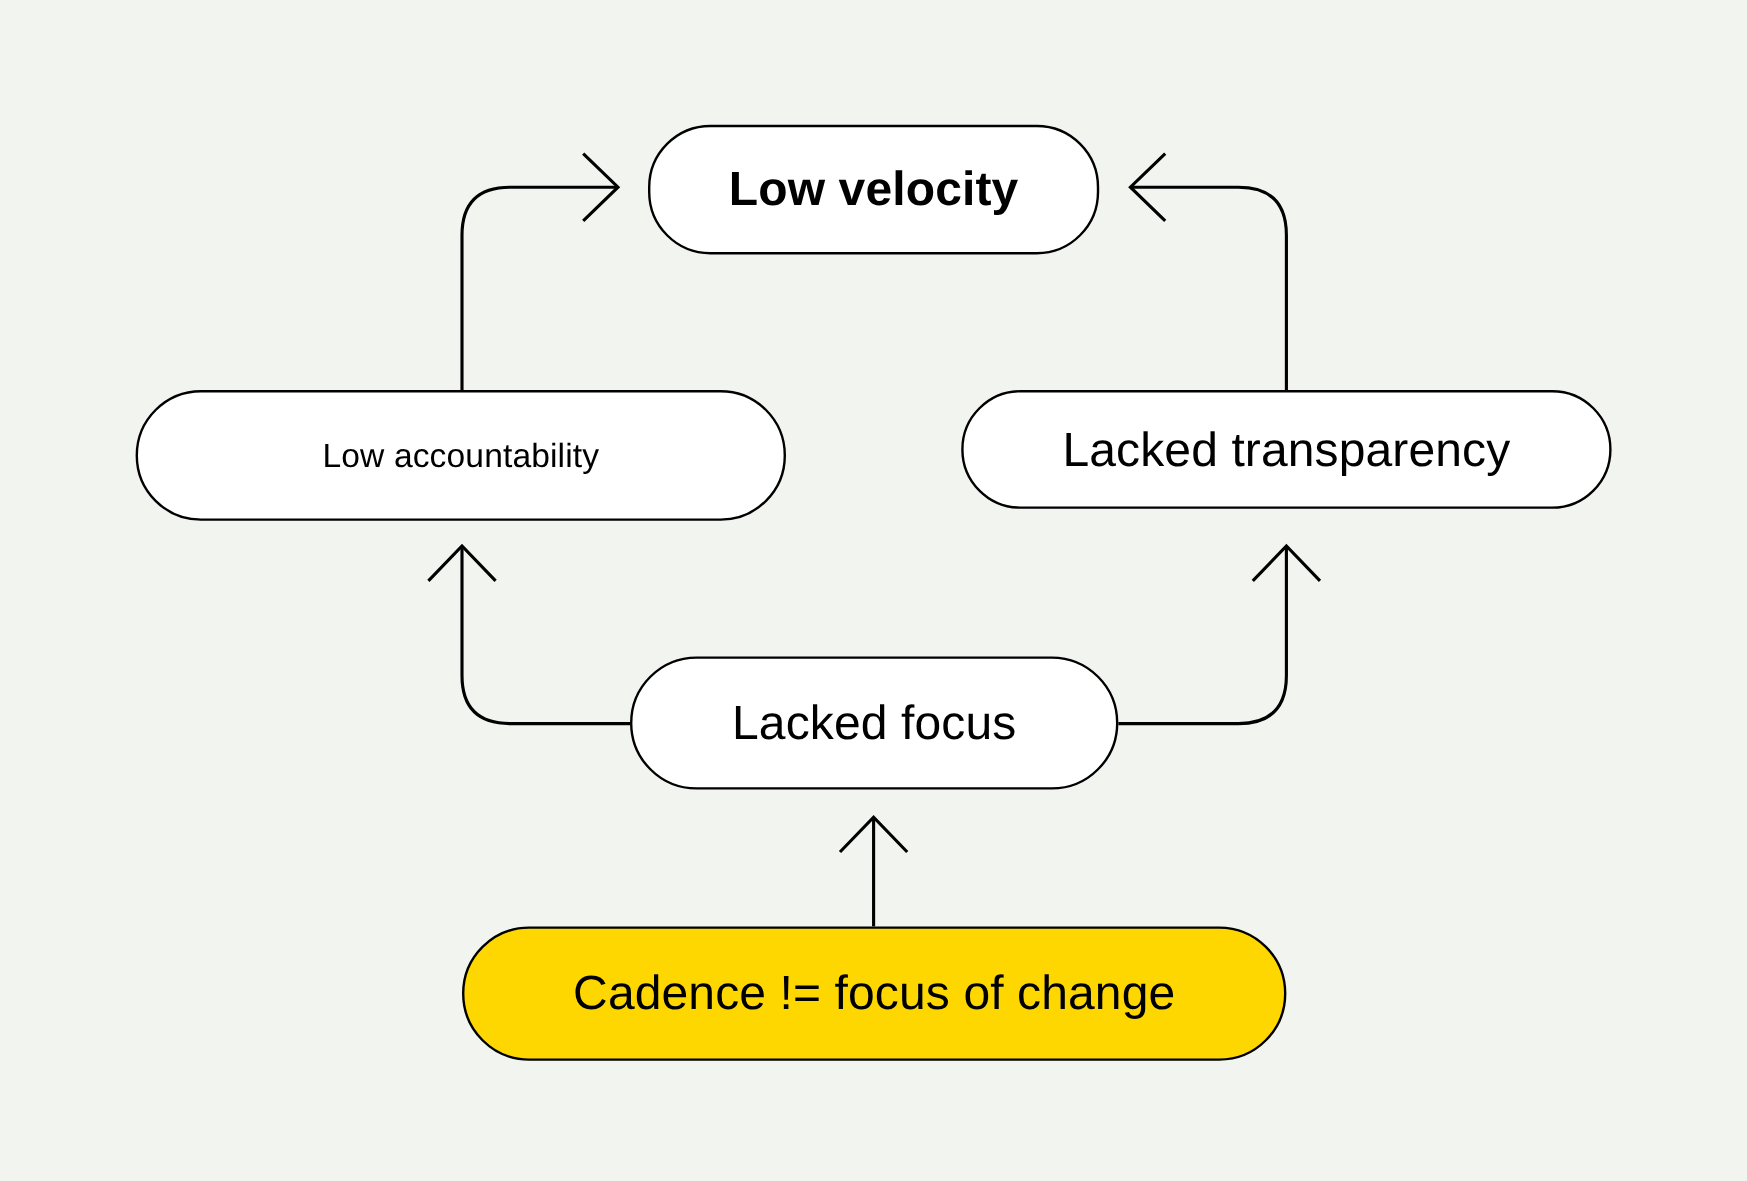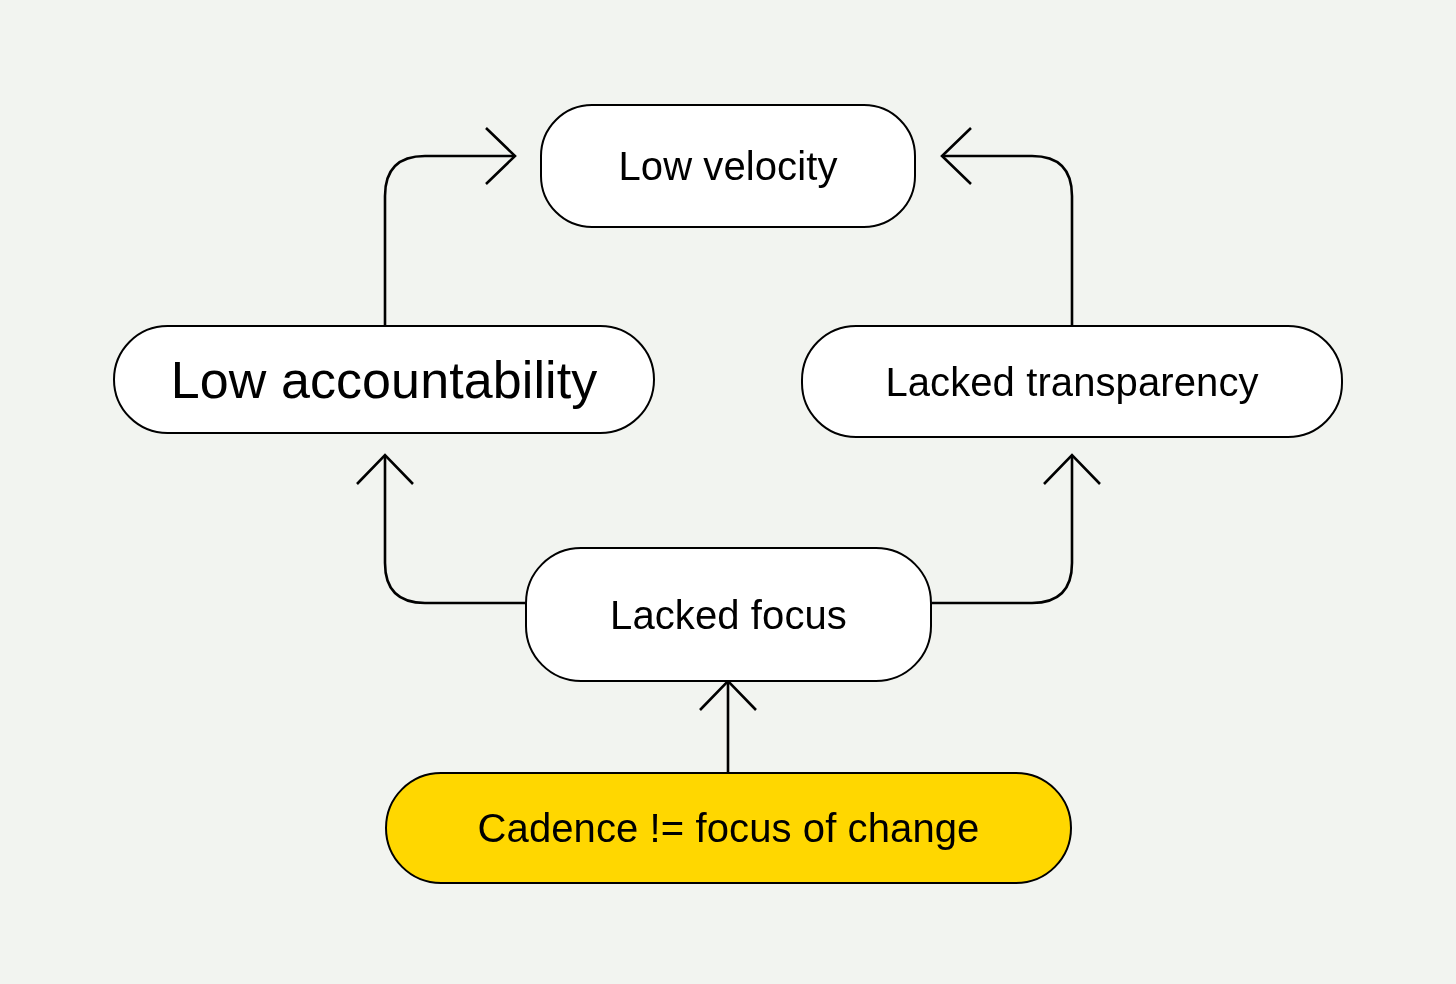--- a/index.html
+++ b/index.html
@@ -51,48 +51,49 @@
     display: block;
     line-height: 1;
   }
 
   
 
   #node-low-velocity {
     left: 540px;
     top: 104px;
     width: 376px;
-    height: 124px;
+    height: 108px;
     border-radius: 52px;
     font-size: 40px;
+    font-weight: bold;
   }
 
   #node-low-accountability {
     left: 113px;
     top: 325px;
     width: 542px;
     height: 109px;
     border-radius: 55px;
-    font-size: 52px;
+    font-size: 28px;
   }
 
   #node-lacked-transparency {
     left: 801px;
     top: 325px;
     width: 542px;
-    height: 113px;
+    height: 99px;
     border-radius: 55px;
     font-size: 40px;
   }
 
   #node-lacked-focus {
     left: 525px;
     top: 547px;
     width: 407px;
-    height: 135px;
+    height: 111px;
     border-radius: 56px;
     font-size: 40px;
   }
 
   #node-cadence {
     left: 385px;
     top: 772px;
     width: 687px;
     height: 112px;
     border-radius: 56px;

